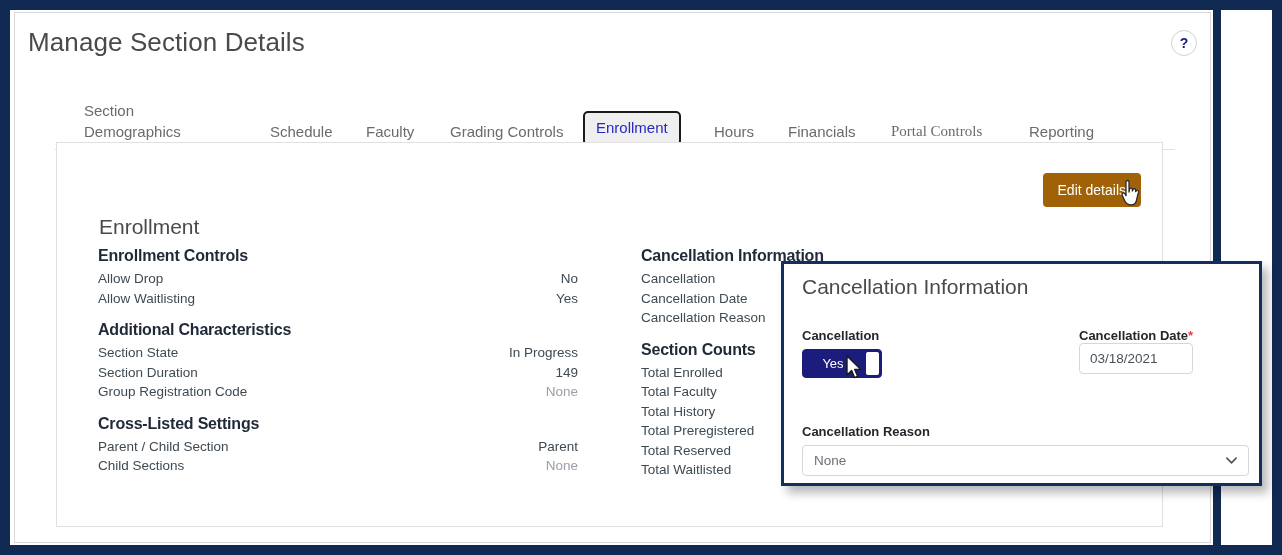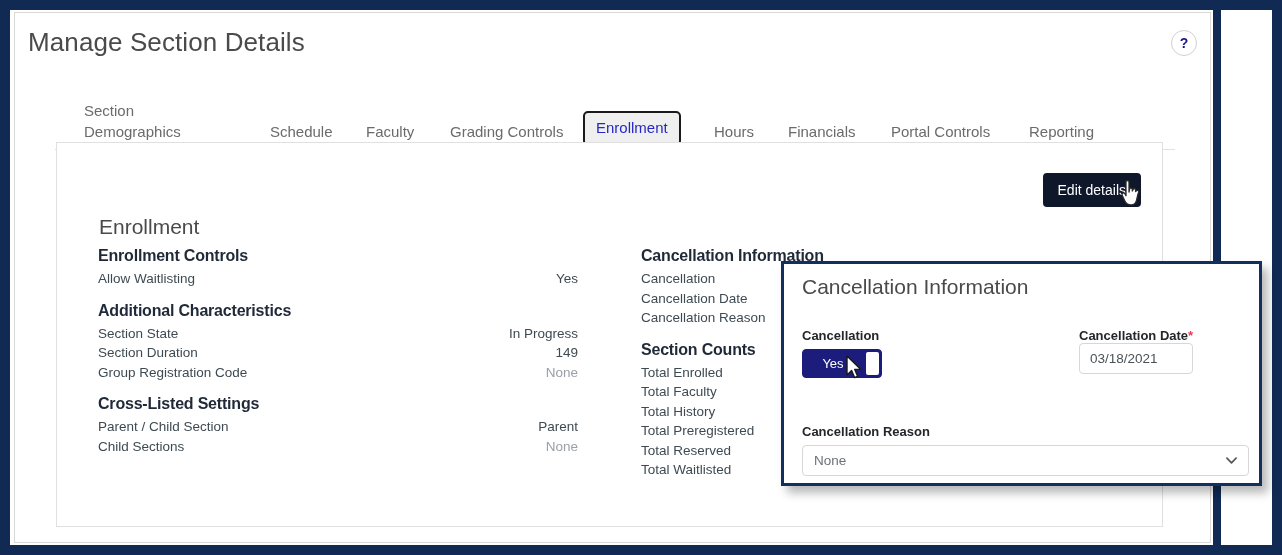--- a/index.html
+++ b/index.html
@@ -121,21 +121,21 @@
     width: 1107px;
     height: 385px;
     border: 1px solid #e0e0e0;
     background: #ffffff;
   }
 
   #edit-details-btn {
     position: absolute;
     right: 21px;
     top: 30px;
-    background: #0f172a;
+    background: #a16207;
     color: #ffffff;
     font-size: 14px;
     border: none;
     border-radius: 4px;
     padding: 9px 15px;
     cursor: pointer;
     font-family: "Liberation Sans", sans-serif;
   }
 
   #section-heading {
@@ -317,33 +317,37 @@
     <div id="tabs">
       <div class="tab-rule"></div>
     <div class="tab wrap" style="left: 20px;">Section Demographics</div>
         <div class="tab" style="left: 206px;">Schedule</div>
         <div class="tab" style="left: 302px;">Faculty</div>
         <div class="tab" style="left: 386px;">Grading Controls</div>
         <div class="tab active" style="left: 528px;">Enrollment</div>
         <div class="tab-underline" style="left: 528px; width: 102px;"></div>
         <div class="tab" style="left: 650px;">Hours</div>
         <div class="tab" style="left: 724px;">Financials</div>
-        <div class="tab" style="left: 827px;">Portal Controls</div>
+        <div class="tab" style="left: 827px; font-family: Liberation Serif, serif;">Portal Controls</div>
         <div class="tab" style="left: 965px;">Reporting</div>
       </div>
 
     <div id="content-card">
 
       <button id="edit-details-btn">Edit details</button>
 
       <div id="section-heading">Enrollment</div>
 
       <div class="col col-left" id="col-left">
           <div class="group">
             <div class="group-title">Enrollment Controls</div>
+            <div class="row">
+              <span class="label">Allow Drop</span>
+              <span class="value">No</span>
+            </div>
             <div class="row">
               <span class="label">Allow Waitlisting</span>
               <span class="value">Yes</span>
             </div>
           </div>
           <div class="group">
             <div class="group-title">Additional Characteristics</div>
             <div class="row">
               <span class="label">Section State</span>
               <span class="value">In Progress</span>

